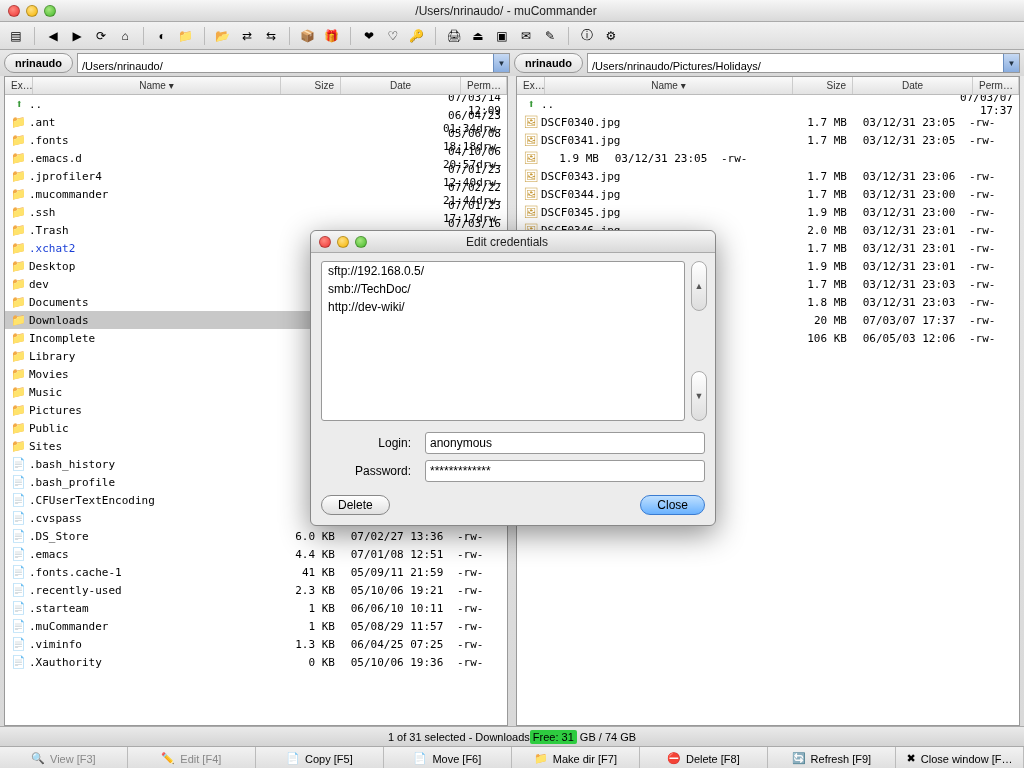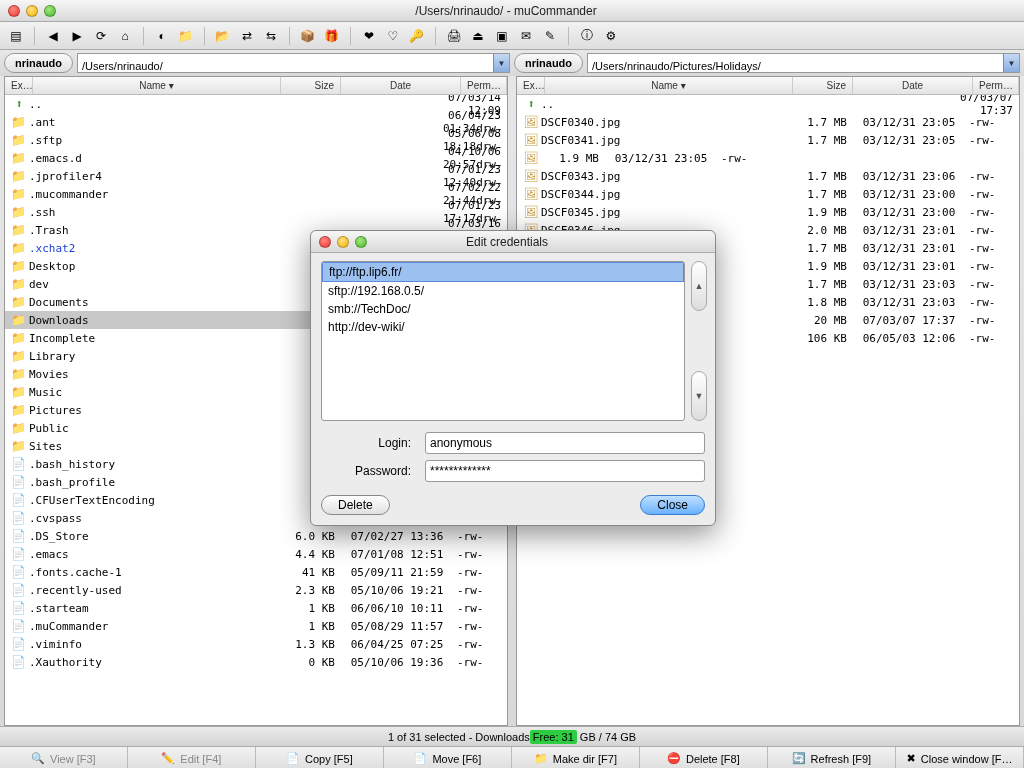--- a/index.html
+++ b/index.html
@@ -155,21 +155,21 @@
           </span>
           <span class="nm ">.ant</span>
           <span class="sz">
             <dir><span class="dt">06/04/23 01:34</span><span class="pm">drw-</span></dir>
           </span>
         </div>
         <div class="row">
           <span class="ic">
             <span class="folder">📁</span>
           </span>
-          <span class="nm ">.sftp</span>
+          <span class="nm ">.fonts</span>
           <span class="sz">
             <dir><span class="dt">05/06/08 18:18</span><span class="pm">drw-</span></dir>
           </span>
         </div>
         <div class="row">
           <span class="ic">
             <span class="folder">📁</span>
           </span>
           <span class="nm ">.emacs.d</span>
           <span class="sz">
@@ -603,21 +603,20 @@
     <div class="titlebar">
       <div class="traffic">
         <div class="tl red"></div>
         <div class="tl yellow"></div>
         <div class="tl green"></div>
       </div>
       <div class="title-text">Edit credentials</div>
     </div>
     <div class="cred-list-wrap">
       <div class="cred-list" id="cred-list">
-          <div class="cred-item sel">ftp://ftp.lip6.fr/</div>
           <div class="cred-item">sftp://192.168.0.5/</div>
           <div class="cred-item">smb://TechDoc/</div>
           <div class="cred-item">http://dev-wiki/</div>
         </div>
       <div class="vscroll-stub">
         <div class="vsbtn">▲</div>
         <div style="flex:1"></div>
         <div class="vsbtn">▼</div>
       </div>
     </div>

